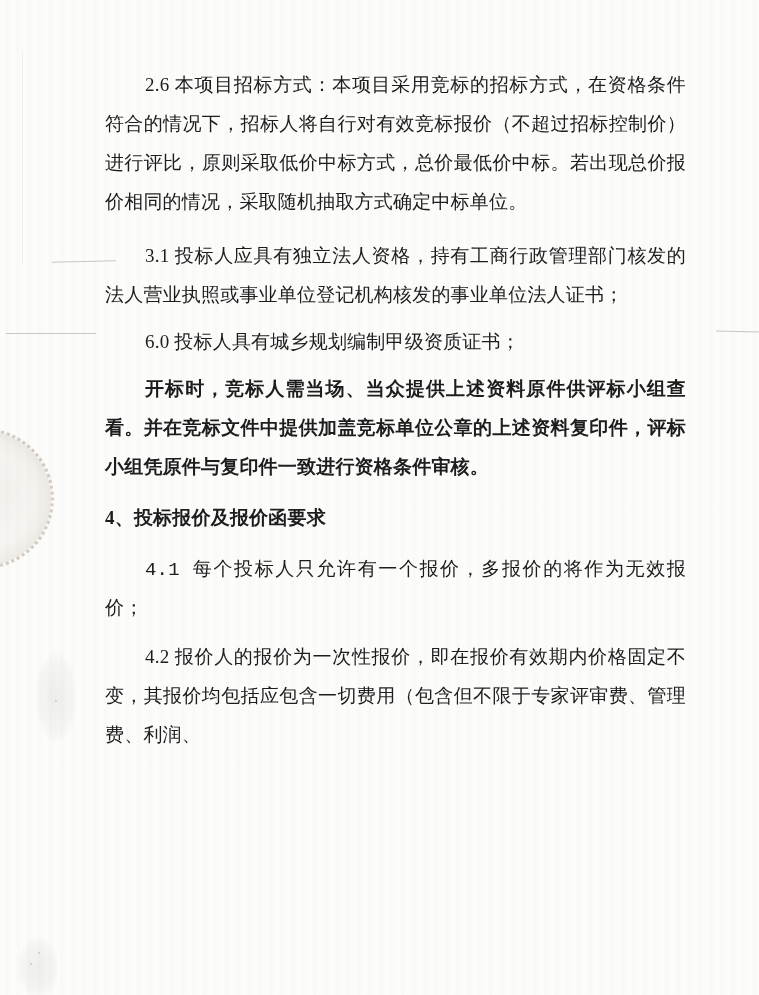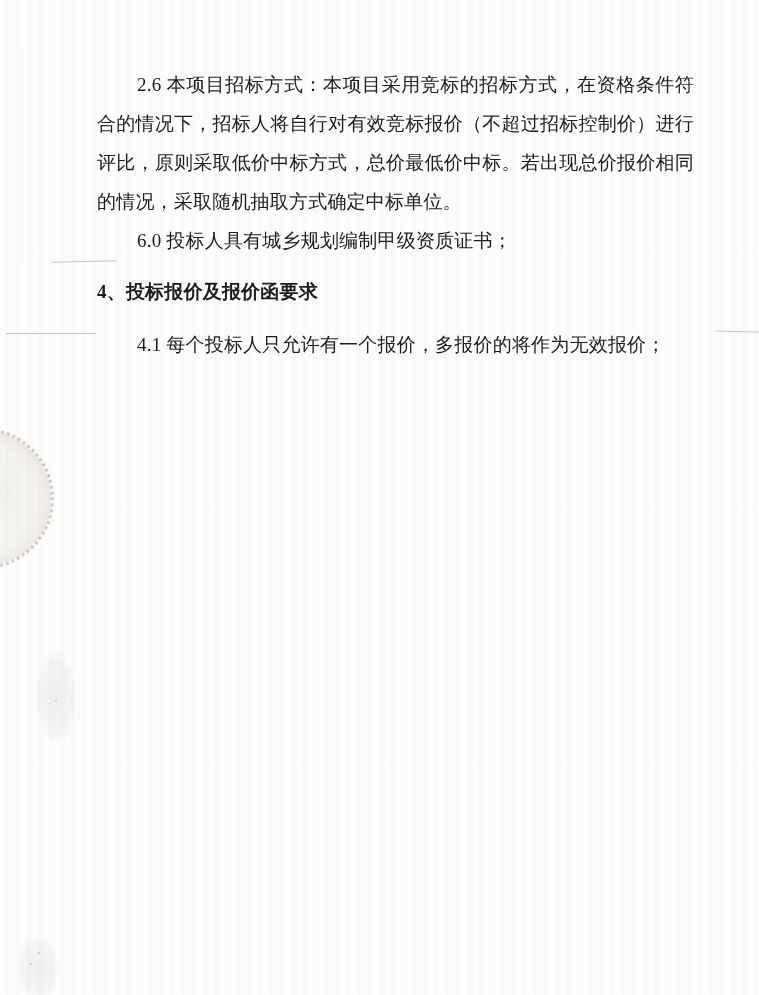--- a/index.html
+++ b/index.html
@@ -34,42 +34,42 @@
     );
     pointer-events: none;
   }
   .content {
     position: absolute;
     left: 97px;
     top: 0;
     width: 597px;
   }
   .content p {
-    margin: 0;
+    margin: 8px;
     font-size: 19px;
     line-height: 39px;
     text-align: justify;
     letter-spacing: 0.2px;
   }
   .indent { text-indent: 40px; }
   .bold { font-weight: bold; }
   .heading {
     font-weight: bold;
     font-size: 20px;
     letter-spacing: 0.5px;
   }
   
   .mt-p1 { margin-top: 65px !important; }
   .mt-p2 { margin-top: 6px  !important; }
   .mt-h3 { margin-top: 13px !important; }
   .mt-p3 { margin-top: 15px !important; }
   .mt-p5 { margin-top: 4px  !important; }
   .mt-p7 { margin-top: 4px  !important; }
   .mt-h4 { margin-top: 12px !important; font-family: Liberation Serif, serif; }
-  .mt-p8 { margin-top: 14px !important; }
+  .mt-p8 { margin-top: 14px !important; font-family: Liberation Mono, monospace; }
   .mt-p9 { margin-top: 3px  !important; }
 
   
   .crease {
     position: absolute;
     height: 1px;
     background: #b7b4ae;
     opacity: 0.75;
   }
   .crease-top-left {
@@ -135,25 +135,28 @@
   <div class="speck" style="left:38px; top:952px;"></div>
   <div class="speck" style="left:30px; top:963px;"></div>
   <div class="speck" style="left:55px; top:700px;"></div>
 
   <main class="content">
 
     <p class="indent mt-p1">2.6 本项目招标方式：本项目采用竞标的招标方式，在资格条件符合的情况下，招标人将自行对有效竞标报价（不超过招标控制价）进行评比，原则采取低价中标方式，总价最低价中标。若出现总价报价相同的情况，采取随机抽取方式确定中标单位。</p>
 
 
 
+    <p class="indent mt-p3">3.1 投标人应具有独立法人资格，持有工商行政管理部门核发的法人营业执照或事业单位登记机构核发的事业单位法人证书；</p>
 
     <p class="indent">6.0 投标人具有城乡规划编制甲级资质证书；</p>
 
 
 
+    <p class="indent bold mt-p7">开标时，竞标人需当场、当众提供上述资料原件供评标小组查看。并在竞标文件中提供加盖竞标单位公章的上述资料复印件，评标小组凭原件与复印件一致进行资格条件审核。</p>
 
     <p class="heading mt-h4">4、投标报价及报价函要求</p>
 
     <p class="indent mt-p8">4.1 每个投标人只允许有一个报价，多报价的将作为无效报价；</p>
 
+    <p class="indent mt-p9">4.2 报价人的报价为一次性报价，即在报价有效期内价格固定不变，其报价均包括应包含一切费用（包含但不限于专家评审费、管理费、利润、</p>
 
   </main>
 </div>
 
 </body></html>

